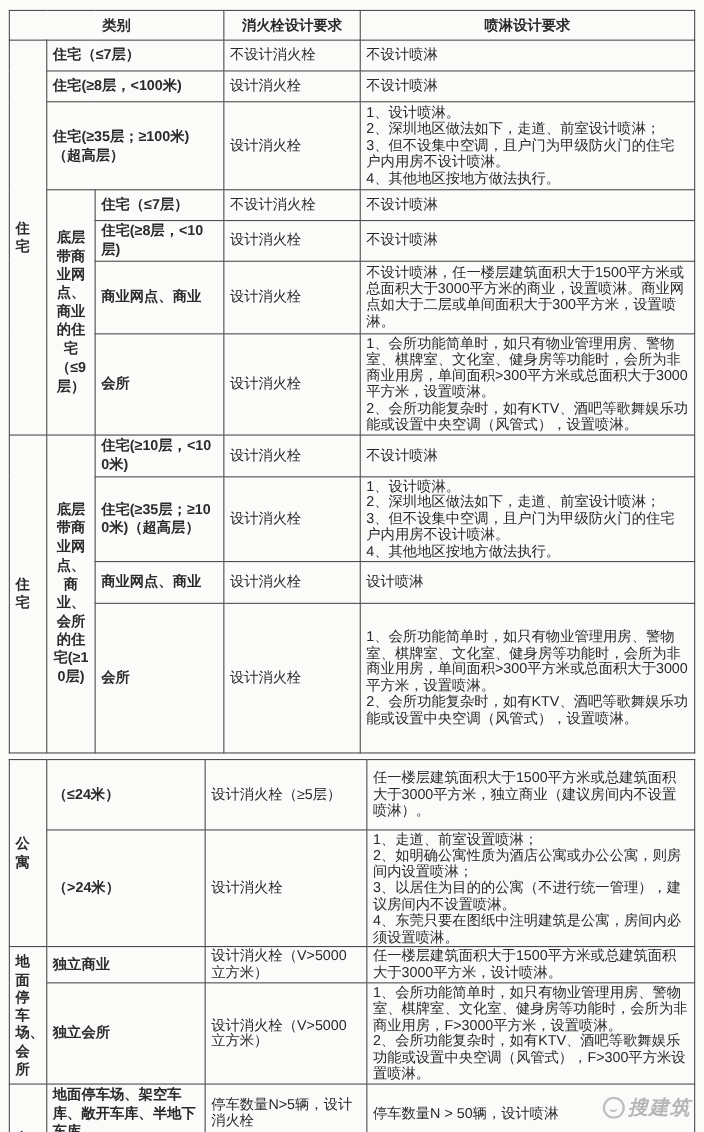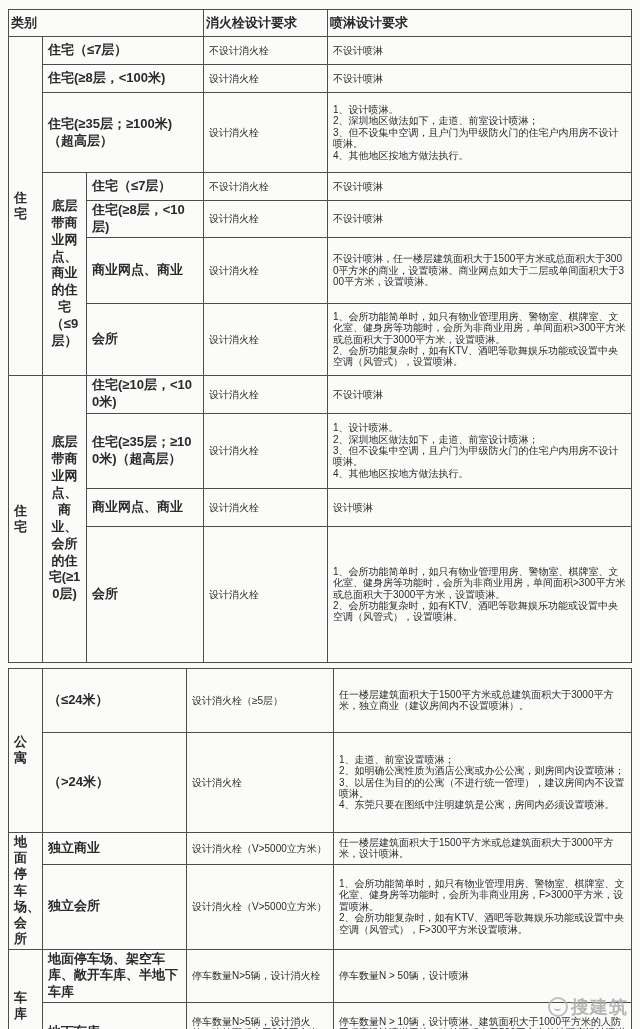--- a/index.html
+++ b/index.html
@@ -24,21 +24,21 @@
   }
   table.t td {
     border: 1px solid #4d4d4d;
     padding: 1px 5px;
     vertical-align: middle;
     overflow: hidden;
     word-break: break-all;
   }
   tr.hdr td {
     font-weight: bold;
-    text-align: left;
+    text-align: center;
     height: 24px;
     padding: 1px 2px;
   }
   td.grp {
     font-weight: bold;
     text-align: left;
     padding: 1px 2px;
     line-height: 1.25;
   }
   td.sub {
@@ -46,33 +46,34 @@
     text-align: center;
     padding: 1px 3px;
     line-height: 1.3;
   }
   td.item {
     font-weight: bold;
     line-height: 1.3;
   }
   td.req {
     white-space: pre-line;
-    font-size: 10px;
+    font-size: 13px;
     line-height: 1.14;
   }
   .gap { height: 5px; }
   .watermark {
     position: absolute;
     right: 12px; bottom: 10px;
     display: flex;
     align-items: center;
     gap: 3px;
     color: #a7a7a7;
     opacity: 0.85;
     pointer-events: none;
+    font-style: italic;
   }
   .wm-ring {
     width: 20px; height: 20px;
     border: 2px solid #b5b5b5;
     border-radius: 50%;
     box-sizing: border-box;
     position: relative;
   }
   .wm-ring::after {
     content: "";

